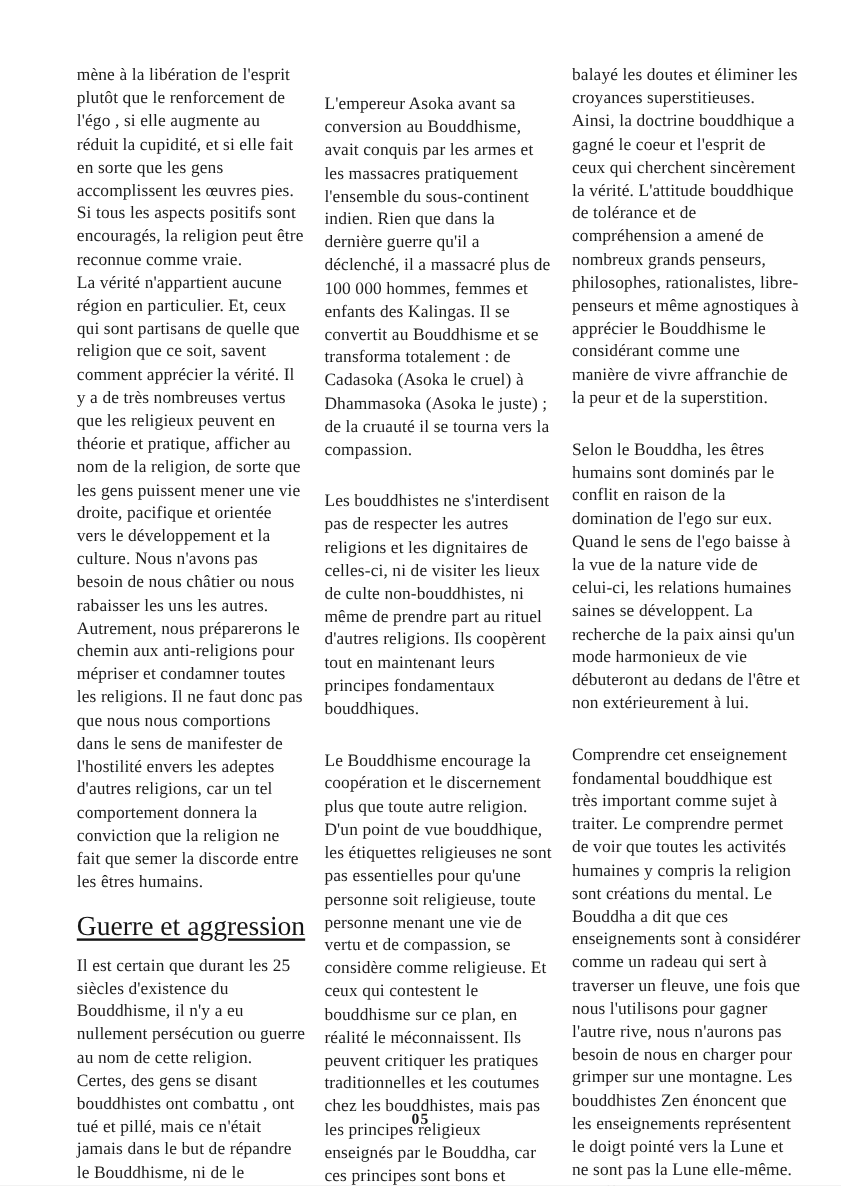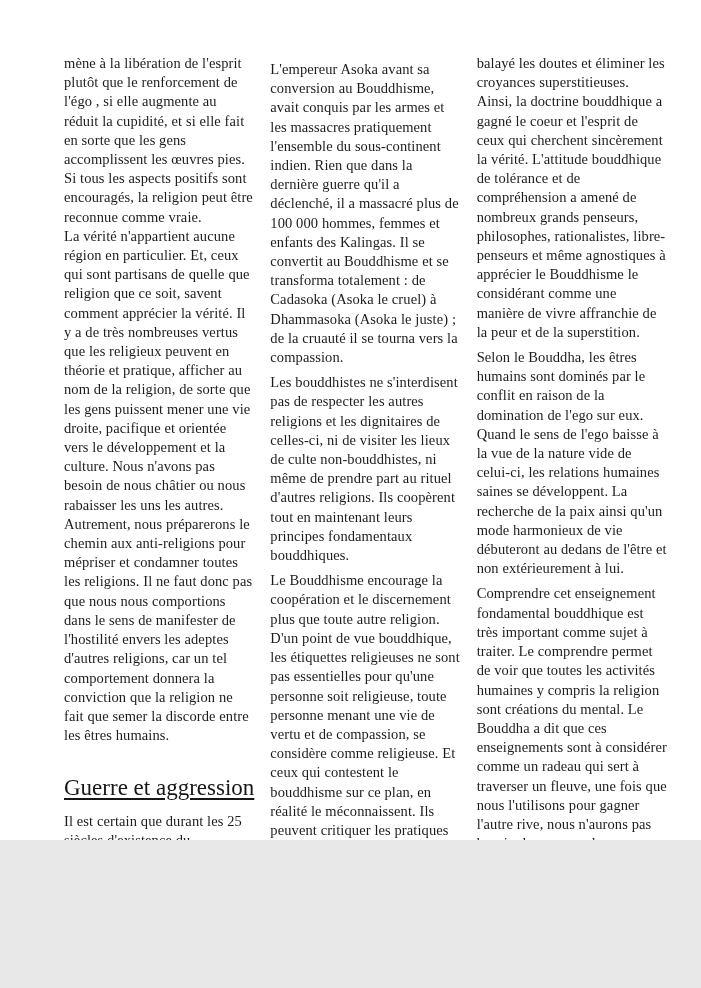--- a/index.html
+++ b/index.html
@@ -1,19 +1,19 @@
 <!DOCTYPE html>
 <html lang="fr"><head>
 <meta charset="utf-8">
 <style>
   html, body { margin: 0; padding: 0; background: #e8e8e8; }
   .page {
     position: relative;
     width: 701px;
-    height: 840px;
+    height: 988px;
     margin: 0 auto;
     background: #ffffff;
     overflow: hidden;
     font-family: "Liberation Serif", "DejaVu Serif", serif;
     color: #1c1c1c;
   }
   .columns {
     position: absolute;
     top: 54px;
     left: 64px;
@@ -22,23 +22,23 @@
     gap: 16px;
   }
   .col { flex: 1 1 0; min-width: 0; }
   .col p {
     margin: 0;
     font-size: 14.5px;
     line-height: 19.2px;
     text-align: left;
     letter-spacing: 0.1px;
   }
-  .col p.gap { margin-top: 6px; }
+  .col p.gap { margin-top: 24px; }
   h2.section-heading {
-    margin: 30px 0 10px 0;
+    margin: 14px 0 10px 0;
     font-size: 23px;
     font-weight: normal;
     line-height: 1.15;
     text-decoration: underline;
     text-underline-offset: 3px;
     color: #161616;
   }
   .page-number {
     position: absolute;
     left: 0; right: 0;

